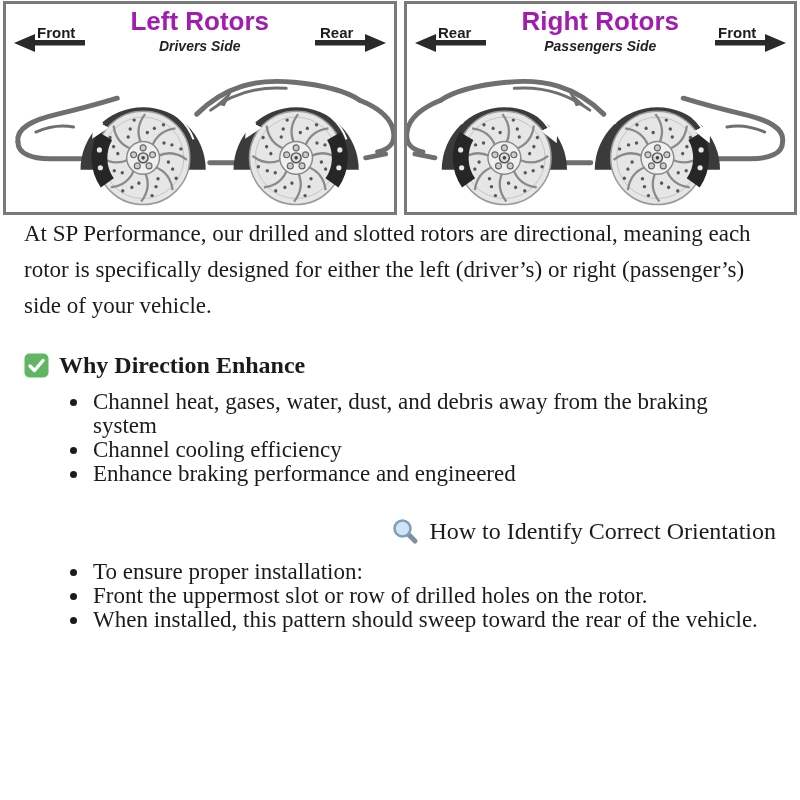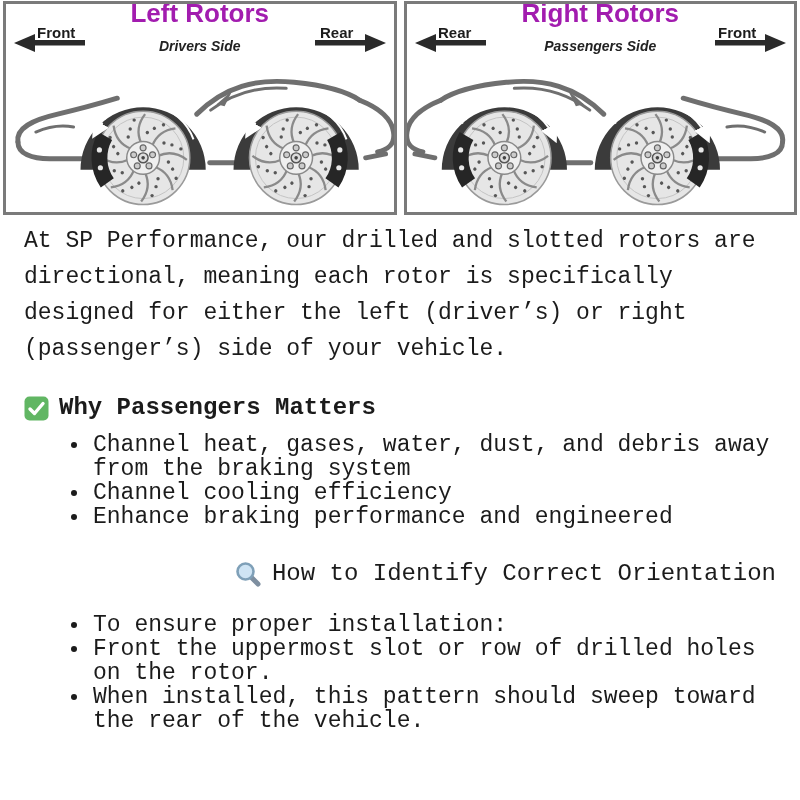--- a/index.html
+++ b/index.html
@@ -21,49 +21,49 @@
     padding: 5px 8px 0 8px; height: 50px; box-sizing: border-box;
   }
   .panel-titles { text-align: center; flex: 1; margin-top: 1px; }
   .panel-title {
     font-family: "Liberation Sans", sans-serif;
     font-weight: bold; font-size: 26px; line-height: 26px; color: #a21caf;
   }
   .panel-subtitle {
     font-family: "Liberation Sans", sans-serif;
     font-weight: bold; font-style: italic; font-size: 14px; color: #222;
-    margin-top: 12px;
+    margin-top: 4px;
   }
   .dir-svg { display: block; margin-top: 6px; }
   .dir-svg text { font-family: "Liberation Sans", sans-serif; font-weight: bold; font-size: 15px; fill: #1c1c1c; }
   .dir-svg .shape { fill: #2a2a2a; }
   .car-svg { display: block; width: 100%; height: 158px; }
 
   
   .slot { stroke: #8a8a8a; stroke-width: 2.3; fill: none; }
   .hole { fill: #575757; }
   .body-line { stroke: #6f6f6f; stroke-width: 5; fill: none; stroke-linecap: round; stroke-linejoin: round; }
   .body-thin { stroke: #6f6f6f; stroke-width: 3; fill: none; stroke-linecap: round; }
   .rot-line { stroke: #ffffff; stroke-width: 2; fill: none; }
   .rot-text { font-family: "Liberation Sans", sans-serif; font-style: italic; font-weight: bold; font-size: 11.5px; fill: #ffffff; letter-spacing: 1px; }
 
   
-  .article { padding: 8px 24px 0 24px; font-family: Liberation Mono, monospace; }
+  .article { padding: 1px 24px 0 24px; }
   .intro { font-size: 23px; line-height: 36px; margin: 0; }
   .section-heading {
     font-size: 24px; line-height: 30px; margin: 26px 0 0 0;
     display: flex; align-items: center; gap: 10px; font-weight: bold;
   }
   .section-heading.normal-weight { font-weight: normal; justify-content: flex-end; }
   .emoji-icon { flex: 0 0 auto; display: inline-block; }
   .lead { font-size: 23px; line-height: 36px; margin: 26px 0 0 0; }
   ul { margin: 10px 0 0 0; padding: 0 0 0 66px; list-style: disc; }
   li { font-size: 23px; line-height: 24px; padding-left: 3px; }
   li::marker { color: #1b1b1b; }
-  .second-list { margin-top: 24px; }
+  .second-list { margin-top: 14px; }
 </style>
 </head>
 <body>
 
 <svg width="0" height="0" style="position:absolute;overflow:hidden" aria-hidden="true">
   <defs>
     <marker id="arrowW" markerWidth="9" markerHeight="9" refX="4.5" refY="4.5" orient="auto-start-reverse">
       <path d="M0 0 L9 4.5 L0 9 Z" fill="#ffffff"></path>
     </marker>
 
@@ -196,21 +196,21 @@
 
 <div class="article">
 
   <p class="intro">At SP Performance, our drilled and slotted rotors are directional, meaning each rotor is specifically designed for either the left (driver’s) or right (passenger’s) side of your vehicle.</p>
 
   <div class="section-heading">
     <svg class="emoji-icon" width="25" height="25" viewBox="0 0 25 25">
       <rect x="0.5" y="0.5" width="24" height="24" rx="5" fill="#61b663"></rect>
       <path d="M 6 13 L 10.5 17.5 L 19 7.5" fill="none" stroke="#ffffff" stroke-width="3.4" stroke-linecap="round" stroke-linejoin="round"></path>
     </svg>
-    <span>Why Passengers Matters</span>
+    <span>Why Direction Enhance</span>
   </div>
 
 
   <ul>
     <li>Channel heat, gases, water, dust, and debris away from the braking system</li>
     <li>Channel cooling efficiency</li>
     <li>Enhance braking performance and engineered</li>
   </ul>
 
   <div class="section-heading normal-weight" style="margin-top:30px">

